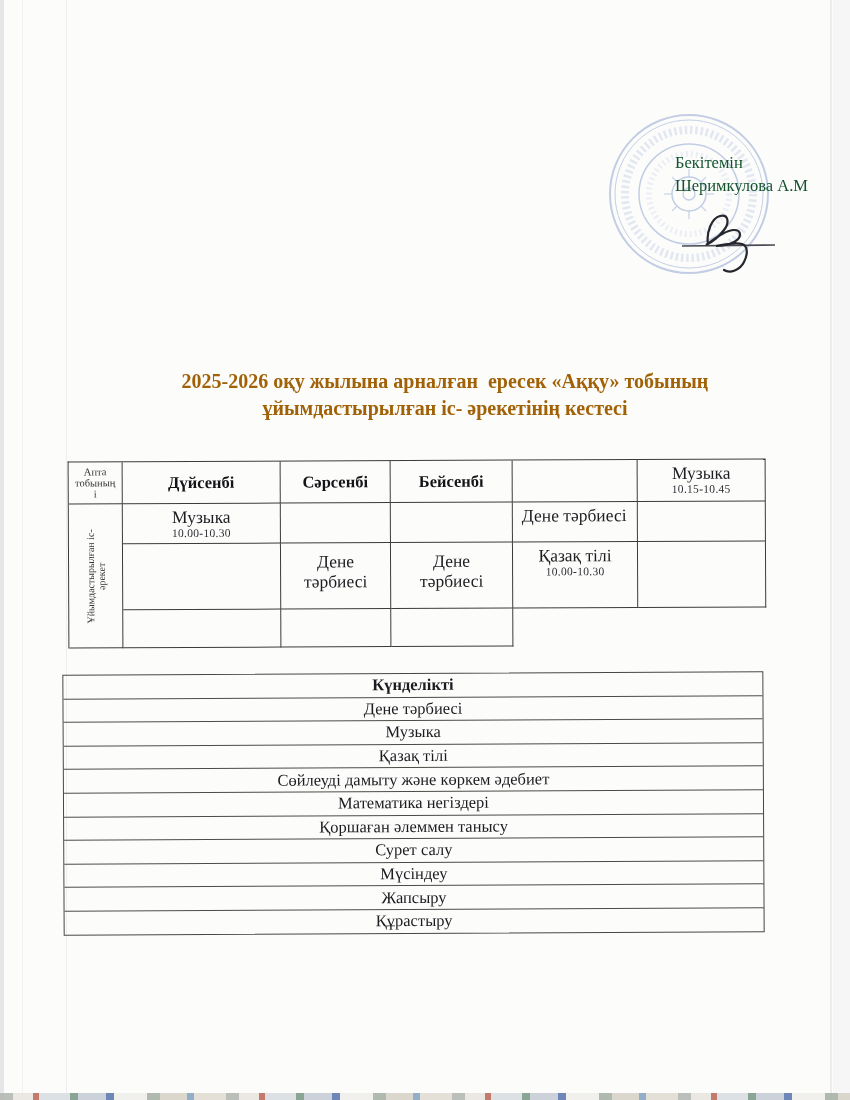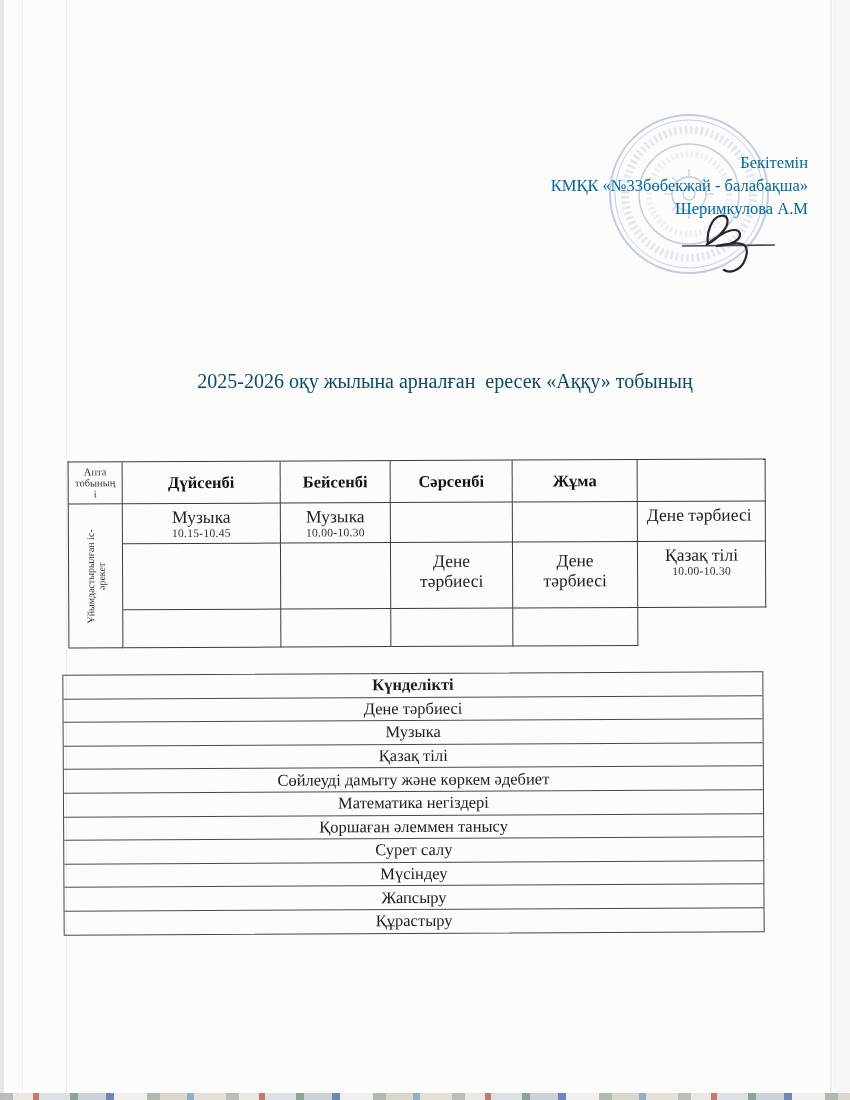--- a/index.html
+++ b/index.html
@@ -19,30 +19,30 @@
     background:repeating-linear-gradient(90deg,
       #b4b8b3 0 13px, #e9e5df 13px 33px, #bd6c5c 33px 39px, #d9dee2 39px 70px,
       #7e9b8a 70px 78px, #c7cdd6 78px 106px, #5f7ab0 106px 114px, #efeeea 114px 147px,
       #a8b2a6 147px 160px, #d8d3c8 160px 187px, #86a5c2 187px 194px, #e2ddd3 194px 226px);
   }
 
   
   .stamp { position:absolute; left:603px; top:107px; opacity:.5; }
 
   
-  .approval { position:absolute; top:151px; right:42px; text-align:right;
-              font-size:16.5px; line-height:23px; color:#0369a1; }
+  .approval { position:absolute; top:151px; right:42px; 
+              font-size:16.5px; line-height:23px; color:#14532d; }
   .approval div { white-space:pre-wrap; }
 
   
   .signature { position:absolute; left:668px; top:208px; }
 
   
   .doc-title { position:absolute; left:115px; top:368px; width:660px; text-align:center;
-               font-weight:normal; font-size:20px; line-height:27px; color:#0c4a6e; }
+               font-weight:bold; font-size:20px; line-height:27px; color:#a16207; }
   .doc-title div { white-space:pre-wrap; }
 
   
   .t1 { position:absolute; left:68px; top:460px;
         display:grid;
         grid-template-columns:54px 158px 110px 122px 125px 128px;
         grid-template-rows:42px 40px 66px 38px;
         border-top:1.6px solid #3c3c3e; border-left:1.6px solid #3c3c3e;
         transform:rotate(-0.25deg); }
   .t1 > div { border-right:1.6px solid #3c3c3e; border-bottom:1.6px solid #3c3c3e;
@@ -93,45 +93,44 @@
       <line x1="69" y1="70" x2="74" y2="75"></line>
         <line x1="103" y1="70" x2="98" y2="75"></line>
       <line x1="69" y1="104" x2="74" y2="99"></line>
         <line x1="103" y1="104" x2="98" y2="99"></line>
     </g>
     <circle cx="86" cy="87" r="6" stroke="#8aa0cf" stroke-width="1.3"></circle>
   </svg>
 
   <div class="approval">
     <div>Бекітемін</div>
-    <div>КМҚК «№33бөбекжай - балабақша»</div>
     <div>Шеримкулова А.М</div>
   </div>
 
   <svg class="signature" width="120" height="72" viewBox="0 0 120 72" fill="none">
     <line x1="14" y1="38" x2="107" y2="37" stroke="#4a4a52" stroke-width="1.6"></line>
     <path d="M40,36 C38,24 44,10 52,8 C60,6 62,14 56,22 C50,30 42,35 38,37
              C48,30 58,22 66,22 C74,22 74,30 66,34 C60,37 52,38 48,38
              C58,36 68,34 74,36 C80,38 80,46 76,54 C72,62 62,66 56,62" stroke="#26262e" stroke-width="2.2" stroke-linecap="round"></path>
   </svg>
 
   <div class="doc-title">
     <div>2025-2026 оқу жылына арналған  ересек «Аққу» тобының</div>
+    <div>ұйымдастырылған іс- әрекетінің кестесі</div>
   </div>
 
   <div class="t1">
     <div class="corner">
       <span>Апта</span>
       <span>тобының</span>
       <span>і</span>
     </div>
     <div class="dayhead">Дүйсенбі</div>
+    <div class="dayhead">Сәрсенбі</div>
     <div class="dayhead">Бейсенбі</div>
-    <div class="dayhead">Сәрсенбі</div>
-    <div class="dayhead">Жұма</div>
 
     <div class="sidecell">
       <div class="rot">
         <div>Ұйымдастырылған іс-</div>
         <div>әрекет</div>
       </div>
     </div>
 
     <div class="cell">
       <span class="ttl"></span>

